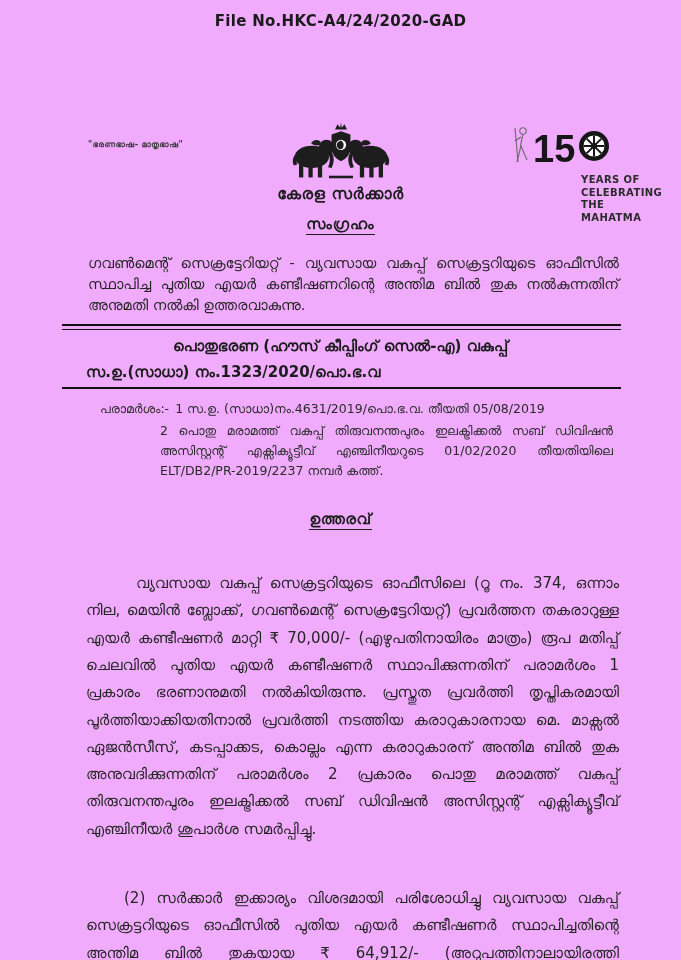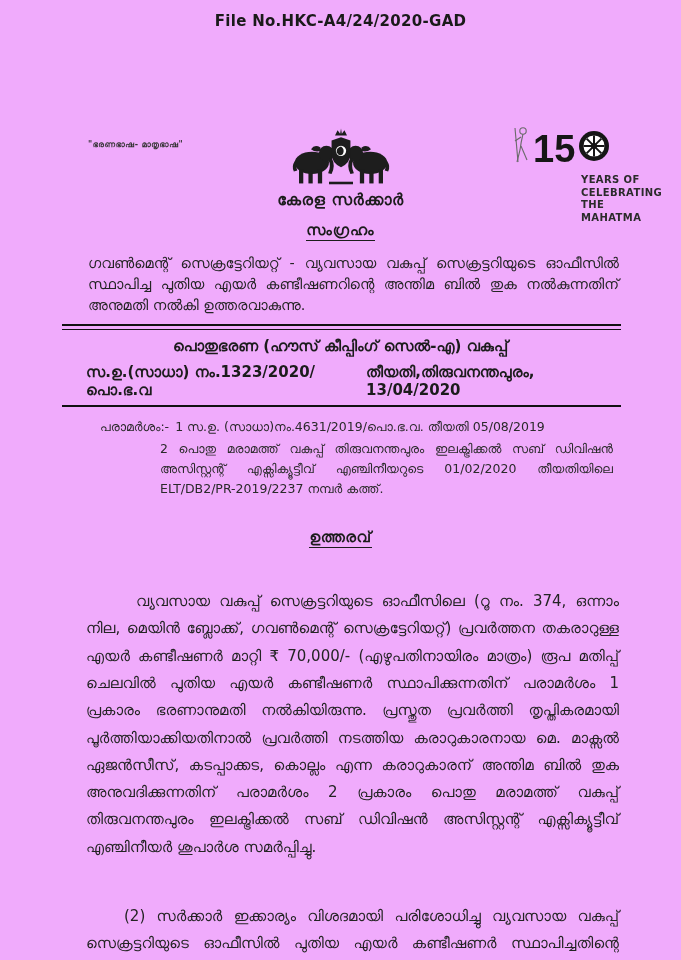--- a/index.html
+++ b/index.html
@@ -28,21 +28,21 @@
   .motto{
     position:absolute;
     left:88px;top:110px;
     font-size:8px;
     font-weight:bold;
     color:#333;
     letter-spacing:.5px;
   }
   .emblem-block{
     position:absolute;
-    left:0;right:0;top:95px;
+    left:0;right:0;top:89px;
     text-align:center;
   }
   .emblem-block svg{display:block;margin:0 auto;}
   .govt{
     font-weight:bold;
     font-size:16px;
     color:#1c1c1c;
     margin-top:3px;
     letter-spacing:.5px;
   }
@@ -226,21 +226,20 @@
   </div>
 
   <p class="abstract">ഗവൺമെന്റ് സെക്രട്ടേറിയറ്റ് - വ്യവസായ വകുപ്പ് സെക്രട്ടറിയുടെ ഓഫീസിൽ സ്ഥാപിച്ച പുതിയ എയർ കണ്ടീഷണറിന്റെ അന്തിമ ബിൽ തുക നൽകുന്നതിന് അനുമതി നൽകി ഉത്തരവാകുന്നു.</p>
 
   <div class="double-rule"></div>
 
   <div class="dept">പൊതുഭരണ (ഹൗസ് കീപ്പിംഗ് സെൽ-എ) വകുപ്പ്</div>
 
   <div class="go-line">
     <span>സ.ഉ.(സാധാ)  നം.1323/2020/പൊ.ഭ.വ</span>
-    <span>തീയതി,തിരുവനന്തപുരം, 13/04/2020</span>
   </div>
 
   <div class="single-rule"></div>
 
   <div class="refs">
     <div class="ref-row">
       <span class="ref-label">പരാമർശം:-</span><span>1 സ.ഉ. (സാധാ)നം.4631/2019/പൊ.ഭ.വ. തീയതി 05/08/2019</span>
     </div>
     <div class="ref2">2 പൊതു മരാമത്ത് വകുപ്പ് തിരുവനന്തപുരം ഇലക്ട്രിക്കൽ സബ് ഡിവിഷൻ അസിസ്റ്റന്റ് എക്സിക്യൂട്ടീവ് എഞ്ചിനീയറുടെ 01/02/2020 തീയതിയിലെ ELT/DB2/PR-2019/2237 നമ്പർ കത്ത്.</div>
   </div>

